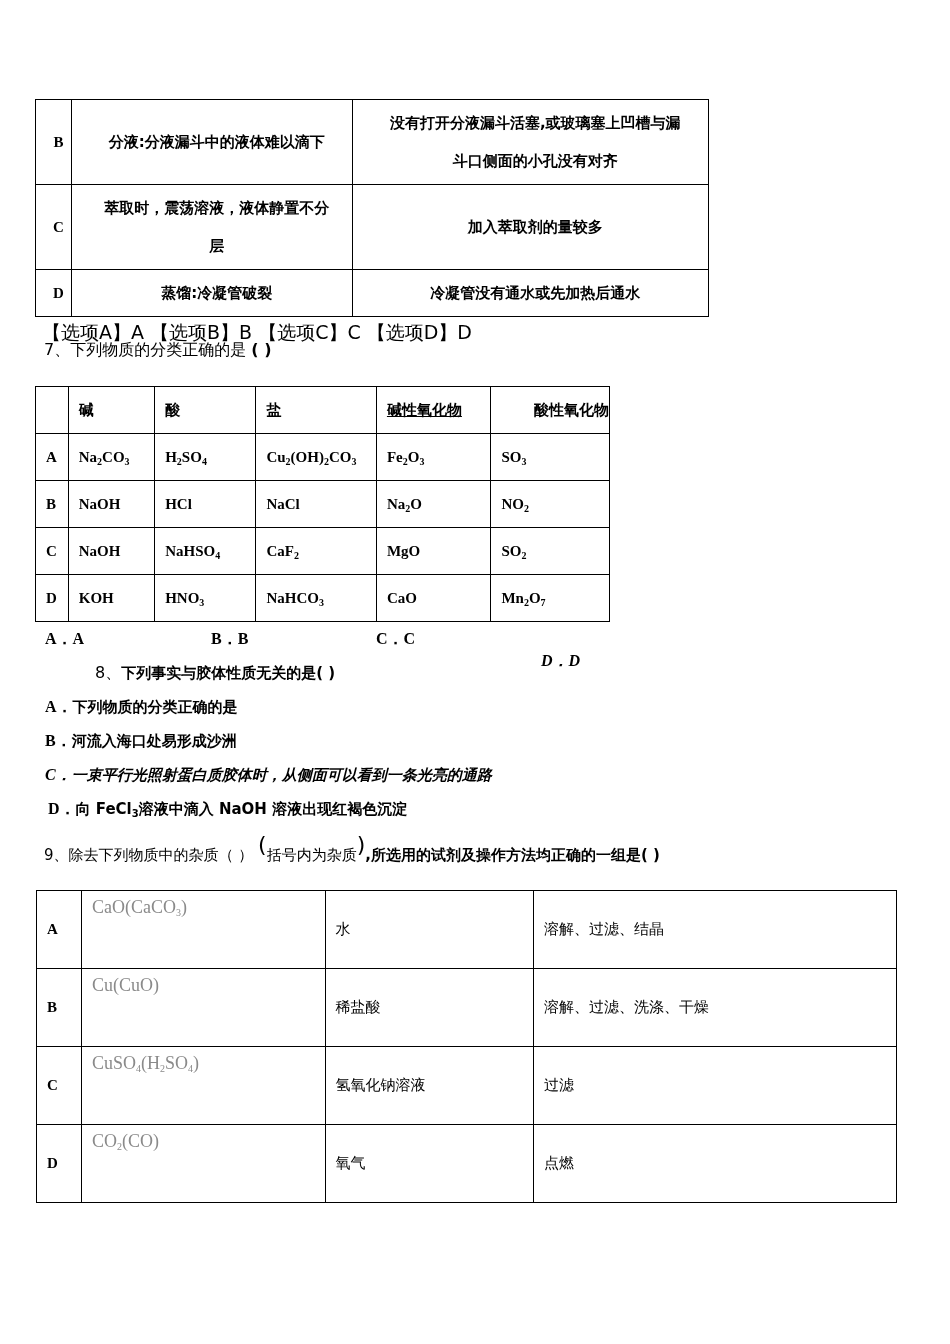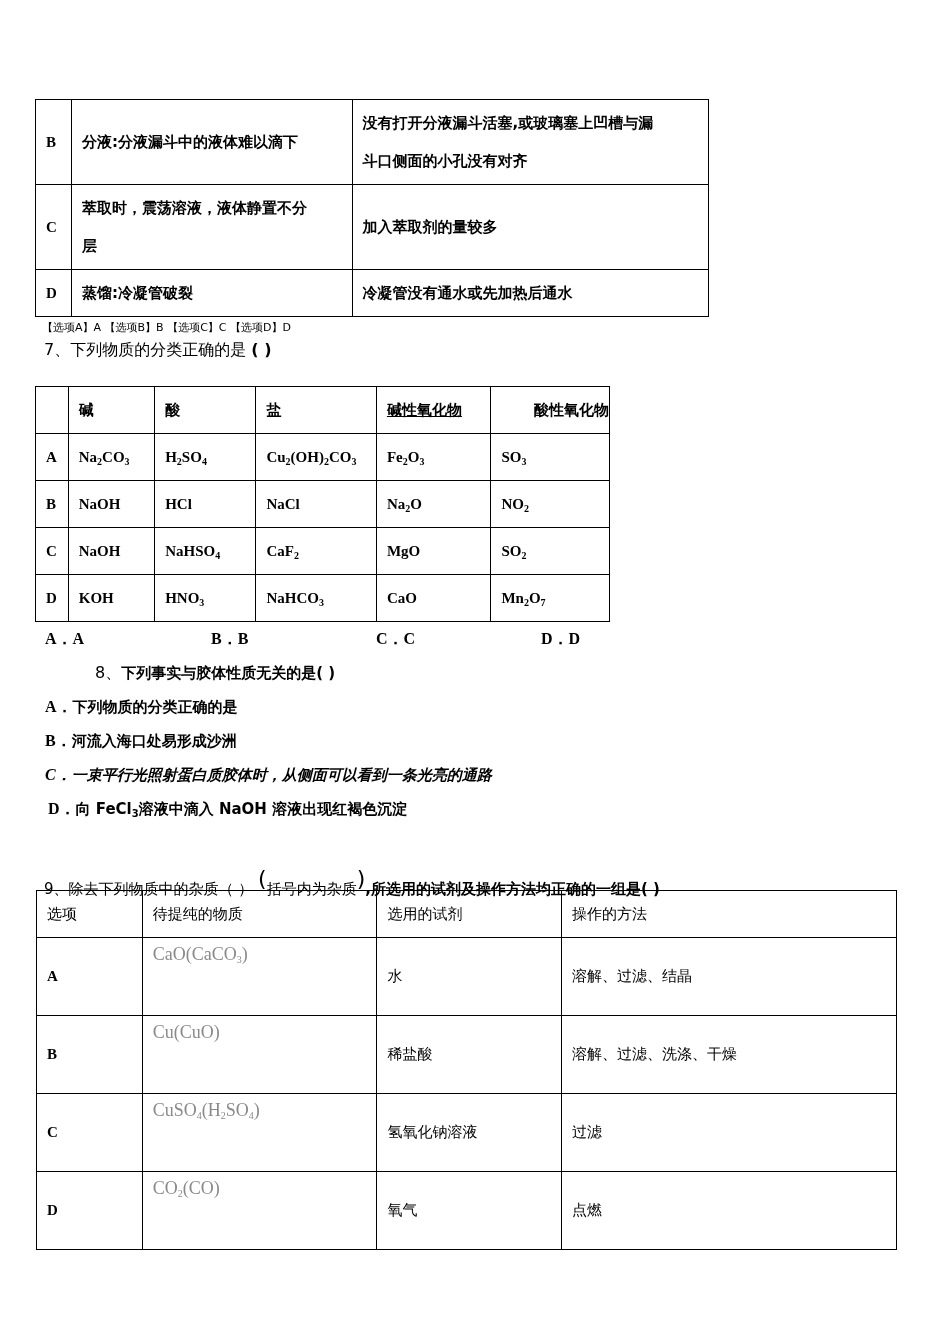--- a/index.html
+++ b/index.html
@@ -15,21 +15,21 @@
   .serif-b { font-family: "Liberation Serif", serif; font-weight: bold; }
   .cjk-b { font-family: "DejaVu Sans", sans-serif; font-weight: bold; font-size: 15px; }
   .cjk { font-family: "DejaVu Sans", sans-serif; font-size: 15px; }
   sub { font-size: 10px; vertical-align: -3px; line-height: 0; }
   .line { font-size: 16px; white-space: nowrap; }
   .gray { color: #8a8a8a; font-family: "Liberation Serif", serif; font-size: 18px; font-weight: normal; }
   .gray sub { font-size: 10px; }
 
   
   #t1 { left: 35px; top: 99px; width: 674px; }
-  #t1 td { line-height: 38px; padding-top: 0; padding-bottom: 0; }
+  #t1 td { line-height: 38px; padding-top: 0; padding-bottom: 0; text-align: center; }
   #t1 .c0 { width: 25px; }
   #t1 .c1 { width: 270px; }
   #t1 .c2 { width: 346px; }
 
   
   #t2 { left: 35px; top: 386px; width: 575px; }
   #t2 td { height: 46px; }
   #t2 .c0 { width: 22px; }
   #t2 .c1 { width: 76px; }
   #t2 .c2 { width: 91px; }
@@ -70,21 +70,21 @@
     <td class="c2 cjk-b">加入萃取剂的量较多</td>
   </tr>
   <tr>
     <td class="c0 serif-b" style="height:46px">D</td>
     <td class="c1 cjk-b">蒸馏:冷凝管破裂</td>
     <td class="c2 cjk-b">冷凝管没有通水或先加热后通水</td>
   </tr>
 </tbody>
   </table>
 
-<div class="abs line" style="left:42px; top:320px; font-size:11px; font-family:'DejaVu Sans', sans-serif;">【选项A】A 【选项B】B 【选项C】C 【选项D】D</div>
+<div class="abs line" style="left:42px; top:320px; font-size:19px; font-family:'DejaVu Sans', sans-serif;">【选项A】A 【选项B】B 【选项C】C 【选项D】D</div>
 
 <div class="abs line" style="left:44px; top:340px; font-family:'DejaVu Sans', sans-serif;">
   <span>7、下列物质的分类正确的是</span>
   <span class="bold">(    )</span>
 </div>
 
 <table id="t2">
   <tbody>
       <tr>
     <td class="c0 cjk-b"></td>
@@ -125,51 +125,45 @@
     <td class="serif-b"><span>NaHCO</span><sub>3</sub></td>
     <td class="serif-b"><span>CaO</span></td>
     <td class="serif-b"><span>Mn</span><sub>2</sub><span>O</span><sub>7</sub></td>
   </tr>
 </tbody>
   </table>
 
 <div class="abs serif-b line" style="left:45px; top:629px;">A．A</div>
 <div class="abs serif-b line" style="left:211px; top:629px;">B．B</div>
 <div class="abs serif-b line" style="left:376px; top:629px;">C．C</div>
-<div class="abs serif-b line" style="left:541px; top:629px;">D．D</div>
+<div class="abs serif-b line" style="left:541px; top:651px;font-style:italic;">D．D</div>
 
 <div class="abs line" style="left:52px; top:663px;margin-left:43px;">
   <span style="font-family:'DejaVu Sans', sans-serif;">8、</span><span class="cjk-b">下列事实与胶体性质无关的是(        )</span>
 </div>
 <div class="abs line" style="left:45px; top:697px;">
   <span class="serif-b">A．</span><span class="cjk-b">下列物质的分类正确的是</span>
 </div>
 <div class="abs line" style="left:45px; top:731px;text-align:right;">
   <span class="serif-b">B．</span><span class="cjk-b">河流入海口处易形成沙洲</span>
 </div>
 <div class="abs line" style="left:45px; top:765px;font-style:italic;">
   <span class="serif-b">C．</span><span class="cjk-b">一束平行光照射蛋白质胶体时，从侧面可以看到一条光亮的通路</span>
 </div>
 <div class="abs line" style="left:48px; top:799px;">
   <span class="serif-b">D．</span><span class="cjk-b"><span>向 FeCl</span><sub>3</sub><span>溶液中滴入 NaOH 溶液出现红褐色沉淀</span></span>
 </div>
 
-<div class="abs line" style="left:44px; top:874px; font-family:'DejaVu Sans', sans-serif; font-size:15px;">
+<div class="abs line" style="left:44px; top:840px; font-family:'DejaVu Sans', sans-serif; font-size:15px;">
   <span>9、除去下列物质中的杂质（  ）</span>
   <span style="font-size:22px; position:relative; top:-8px;">(</span><span>括号内为杂质</span><span style="font-size:22px; position:relative; top:-8px;">)</span><span class="bold">,所选用的试剂及操作方法均正确的一组是</span><span class="bold">(    )</span>
 </div>
 
 <table id="t3">
   <tbody>
-      <tr class="hdr">
-    <td class="c0 cjk">选项</td>
-    <td class="c1 cjk">待提纯的物质</td>
-    <td class="c2 cjk">选用的试剂</td>
-    <td class="c3 cjk">操作的方法</td>
-  </tr>
   <tr class="row">
     <td class="serif-b">A</td>
     <td class="sub-cell gray"><span>CaO(CaCO</span><sub>3</sub><span>)</span></td>
     <td class="cjk">水</td>
     <td class="cjk">溶解、过滤、结晶</td>
   </tr>
   <tr class="row">
     <td class="serif-b">B</td>
     <td class="sub-cell gray"><span>Cu(CuO)</span></td>
     <td class="cjk">稀盐酸</td>

